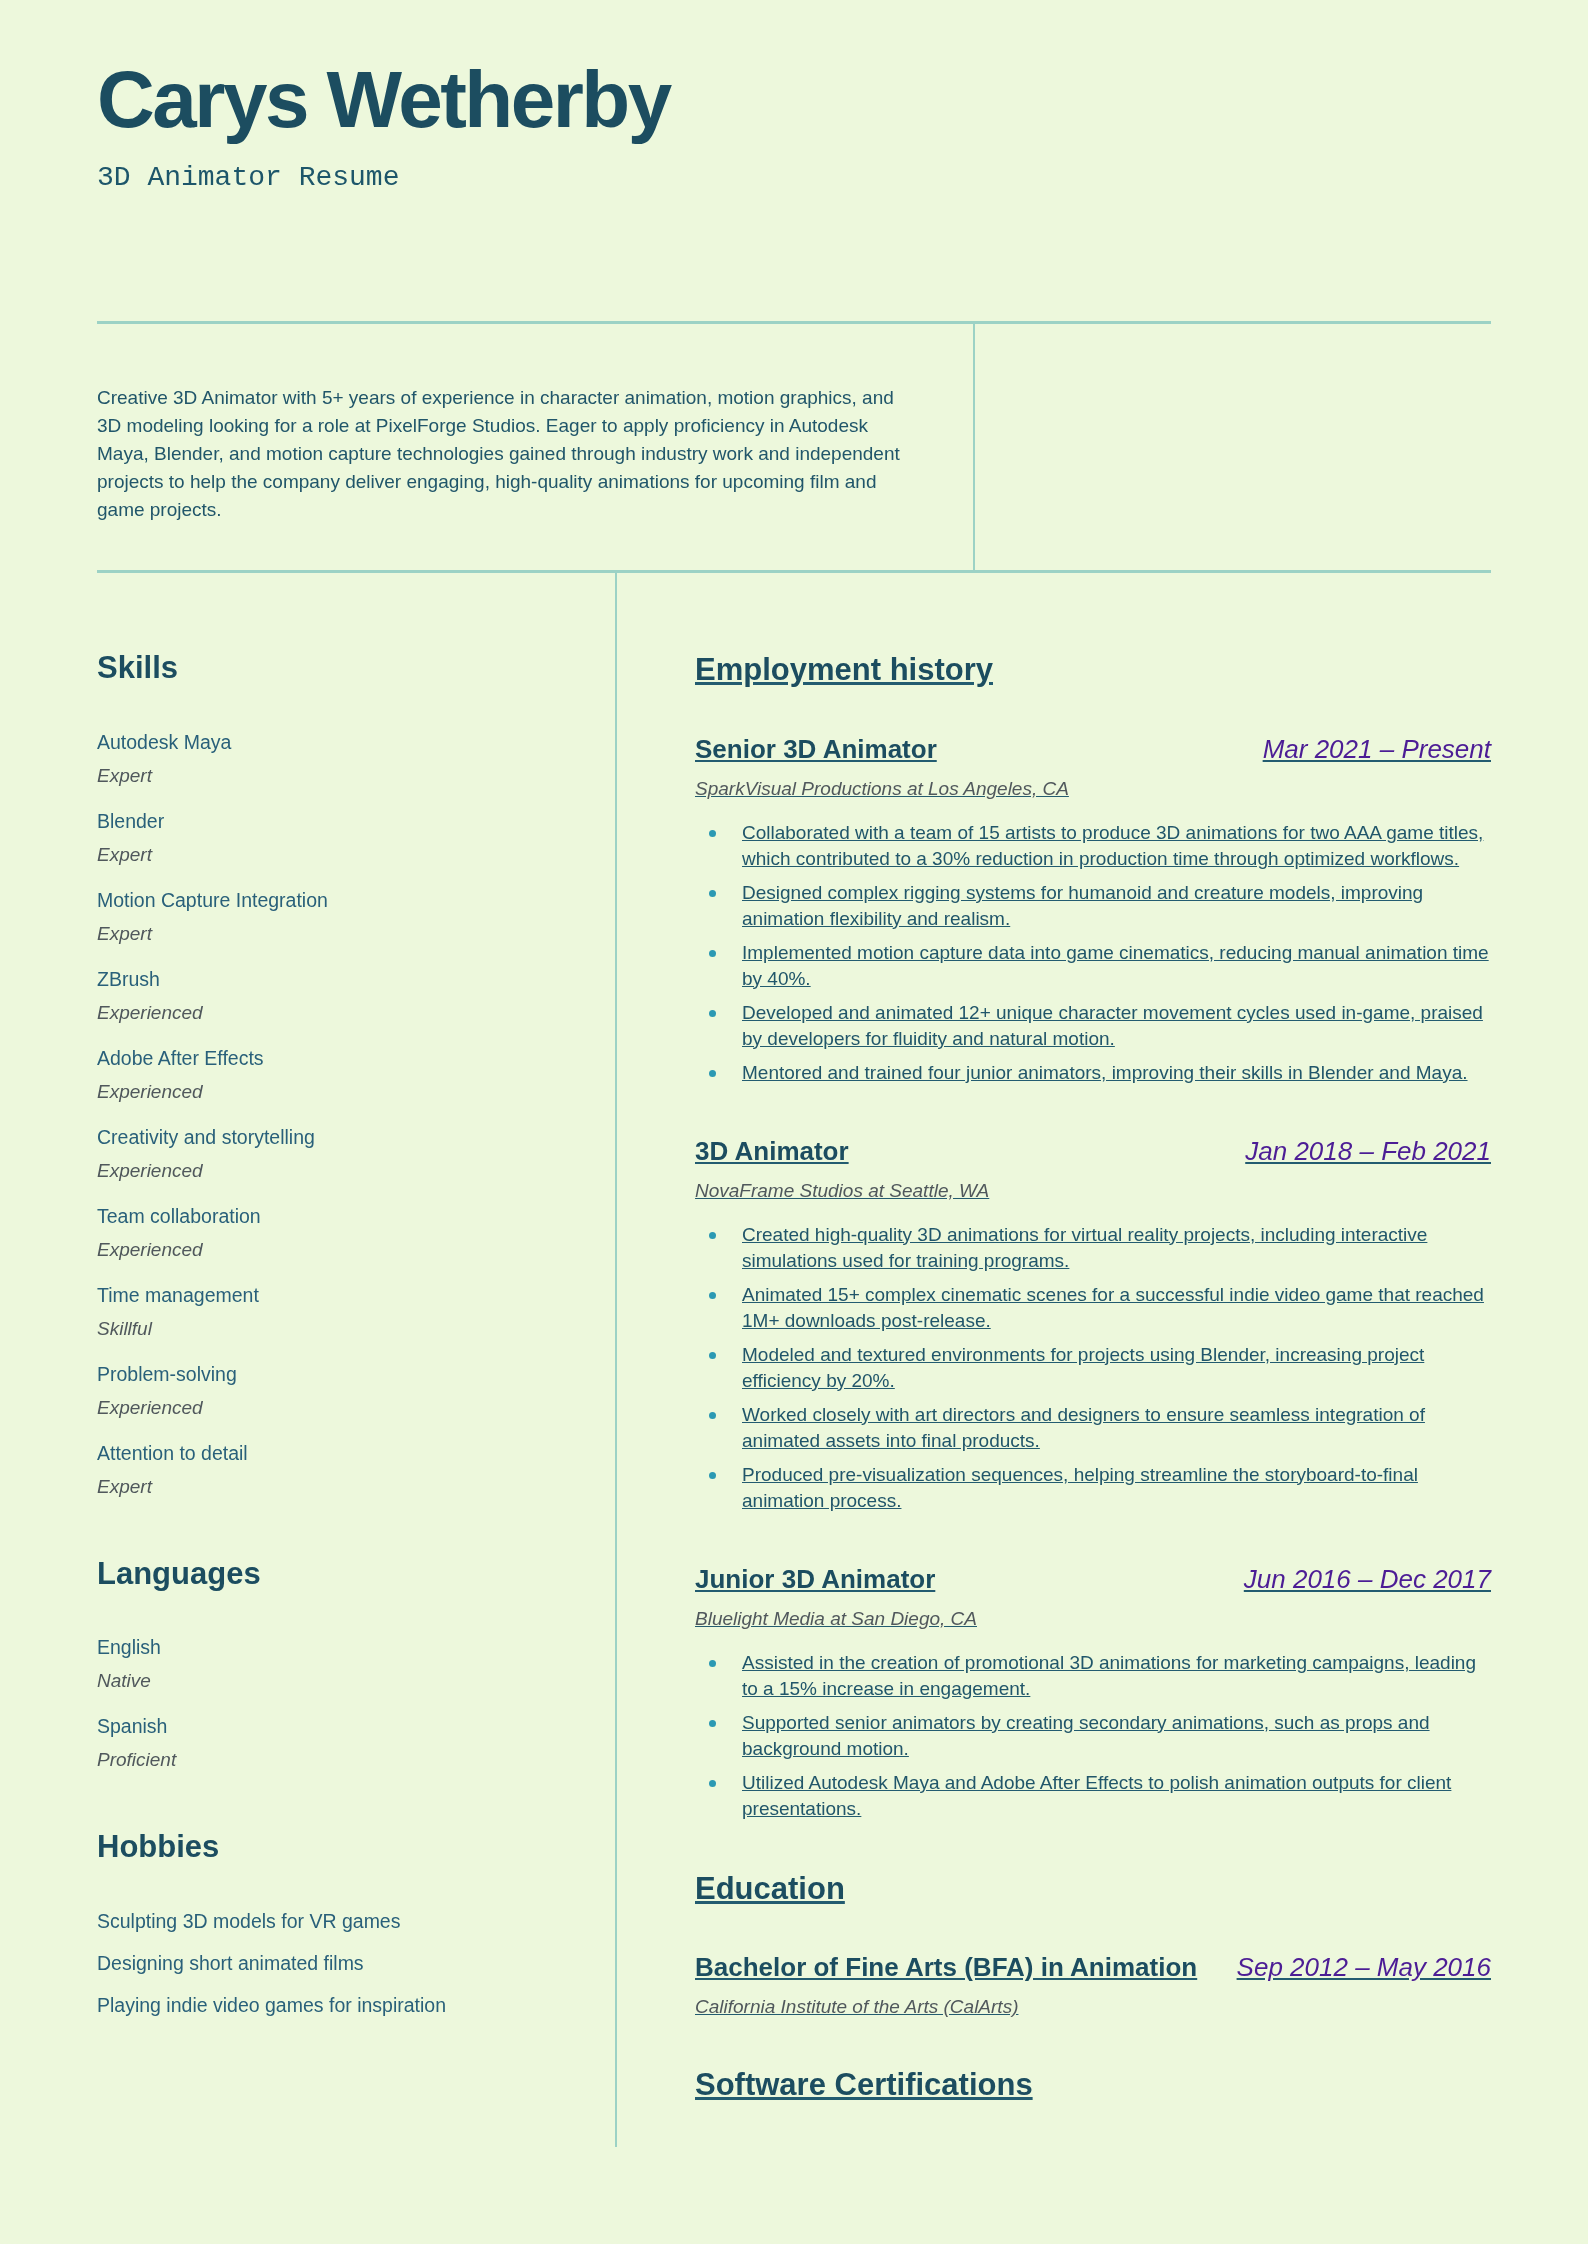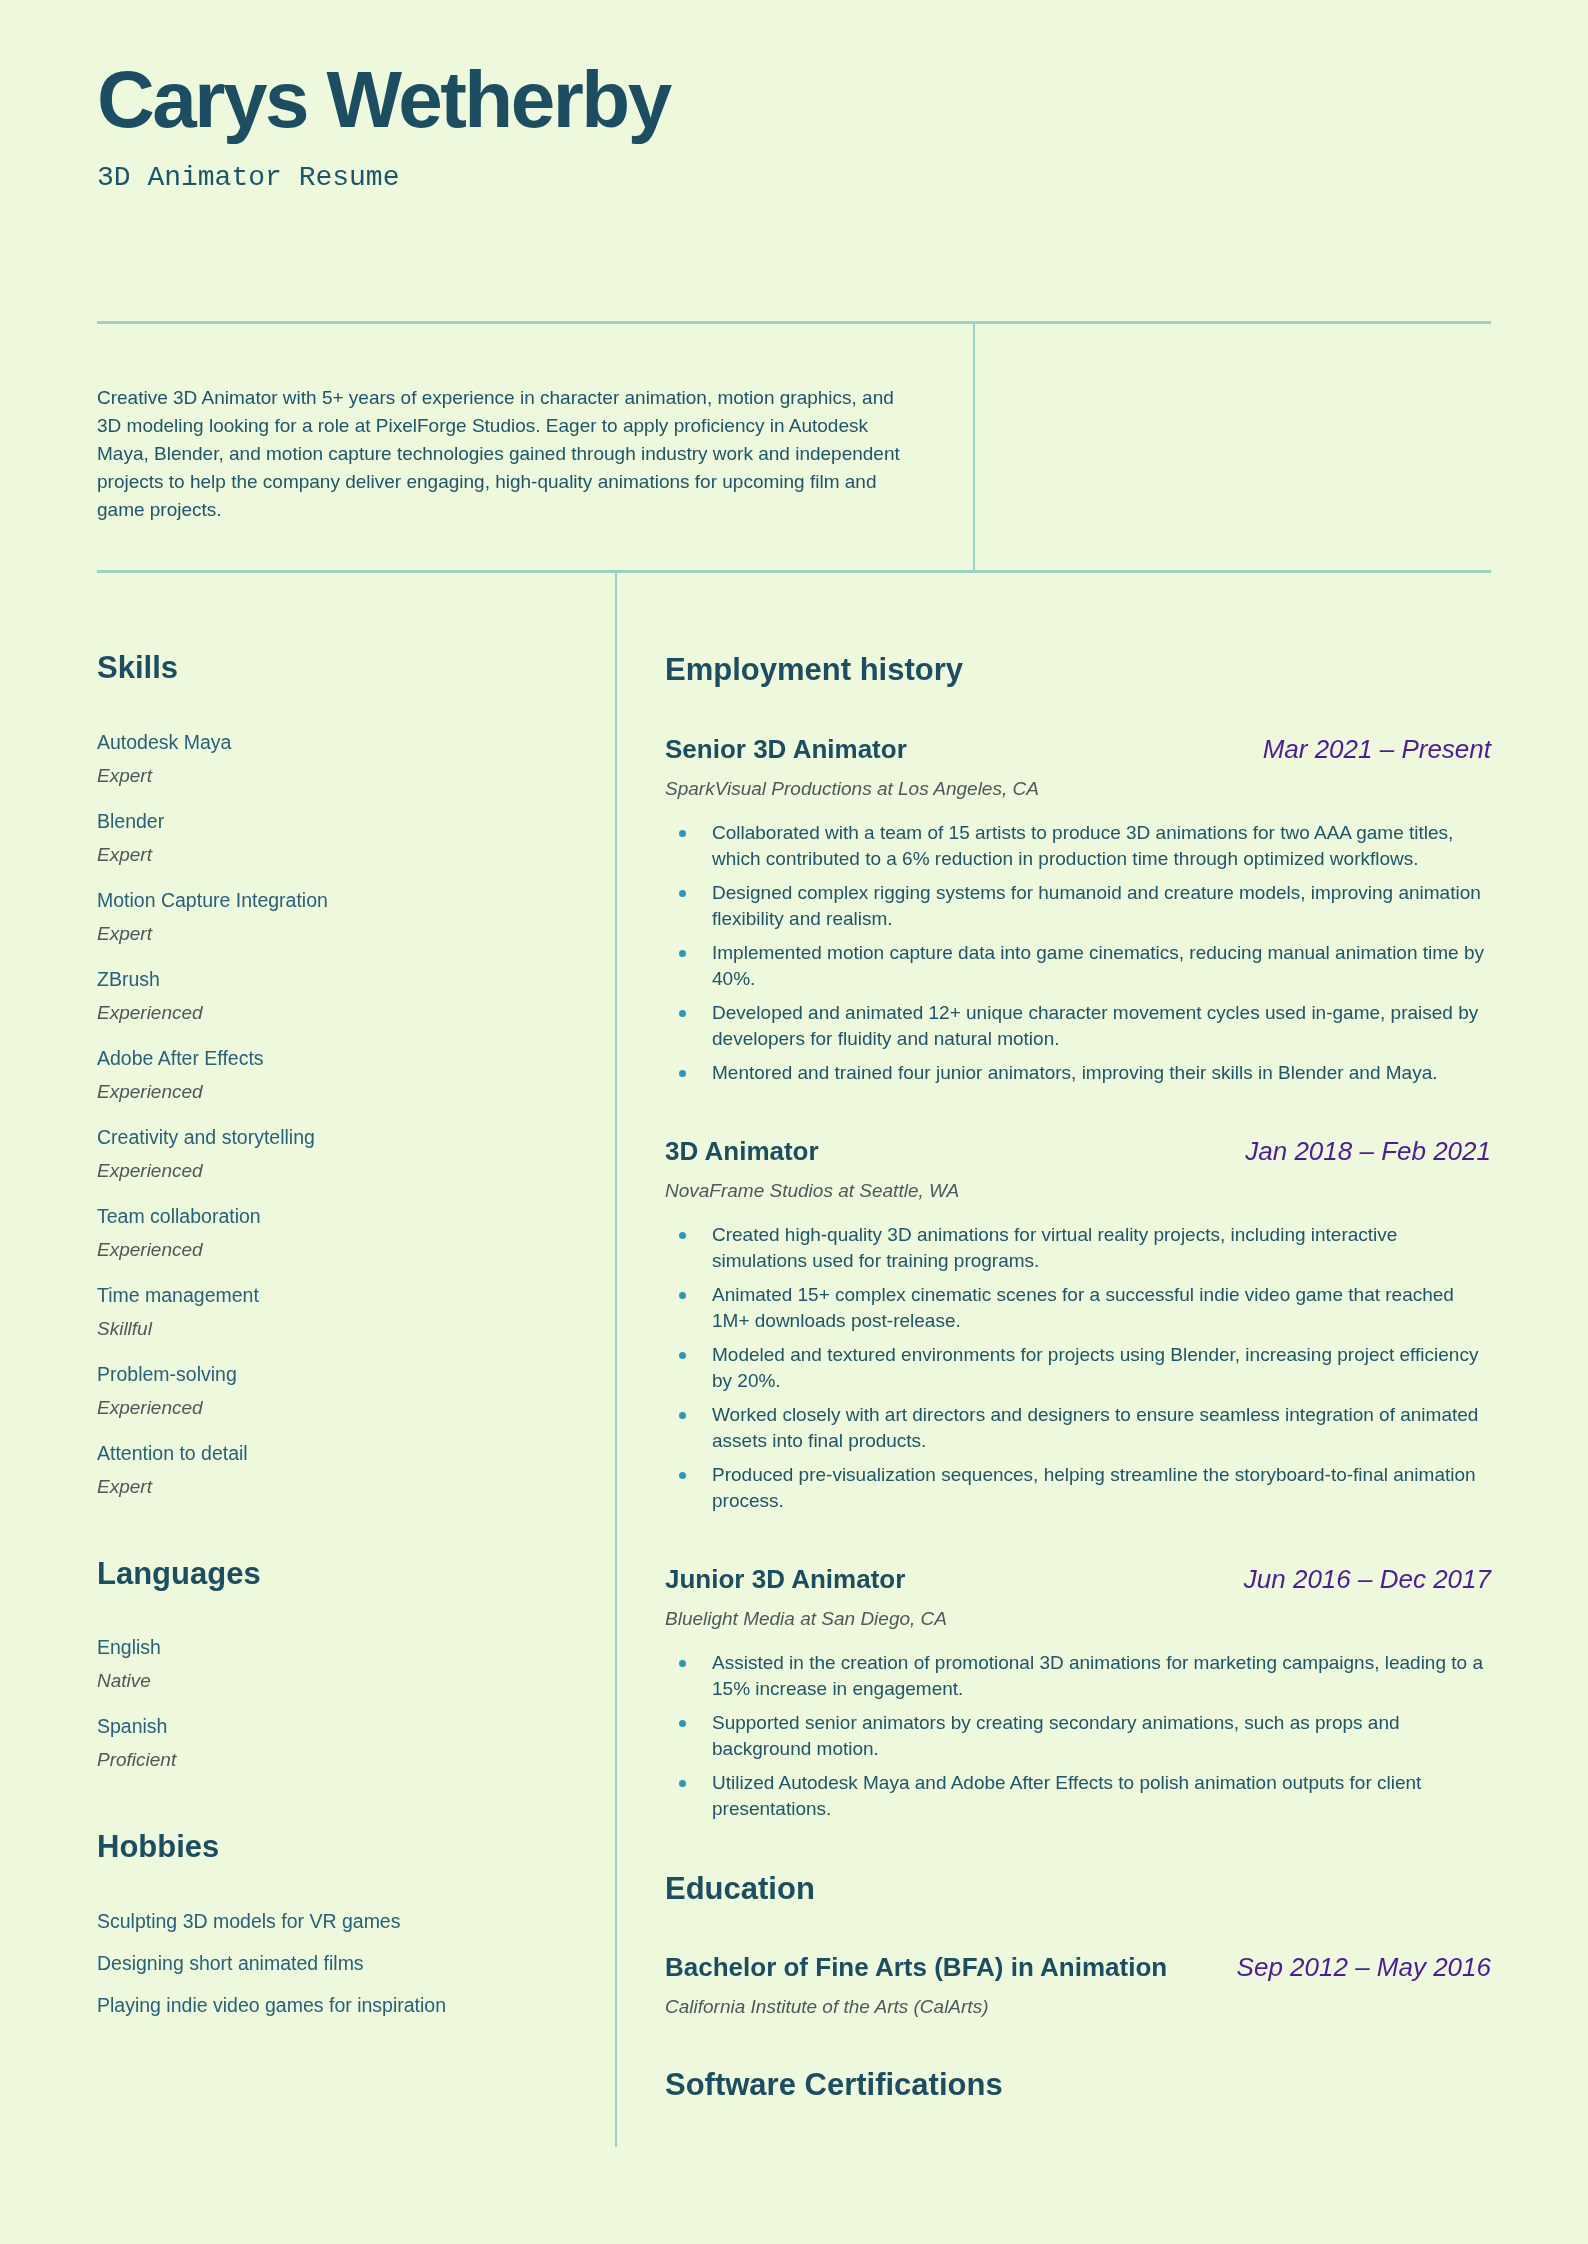--- a/index.html
+++ b/index.html
@@ -50,21 +50,22 @@
   .columns { display: flex; align-items: stretch; }
   .sidebar {
     flex: 0 0 520px;
     box-sizing: border-box;
     border-right: 2px solid #9CD2C5;
     padding: 76px 44px 0 0;
   }
   .main {
     flex: 1;
     box-sizing: border-box;
-    padding: 78px 0 0 48px;
+    padding: 78px 0 0 78px;
+    text-decoration: underline;
   }
 
   .section-heading {
     font-size: 31px;
     font-weight: 700;
     line-height: 1.25;
     color: #1C4D60;
     margin: 0 0 42px 0;
   }
   .sidebar-section { margin-top: 56px; }
@@ -187,21 +188,21 @@
 
         <div class="job">
           <div class="row-between">
             <div class="job-title">Senior 3D Animator</div>
             <div class="dates">Mar 2021 – Present</div>
           </div>
           <div class="company">SparkVisual Productions at Los Angeles, CA</div>
           <div class="bullets">
             <div class="bullet-row">
               <span class="bullet-dot"></span>
-              <div class="bullet-text">Collaborated with a team of 15 artists to produce 3D animations for two AAA game titles, which contributed to a 6% reduction in production time through optimized workflows.</div>
+              <div class="bullet-text">Collaborated with a team of 15 artists to produce 3D animations for two AAA game titles, which contributed to a 30% reduction in production time through optimized workflows.</div>
             </div>
             <div class="bullet-row">
               <span class="bullet-dot"></span>
               <div class="bullet-text">Designed complex rigging systems for humanoid and creature models, improving animation flexibility and realism.</div>
             </div>
             <div class="bullet-row">
               <span class="bullet-dot"></span>
               <div class="bullet-text">Implemented motion capture data into game cinematics, reducing manual animation time by 40%.</div>
             </div>
             <div class="bullet-row">

